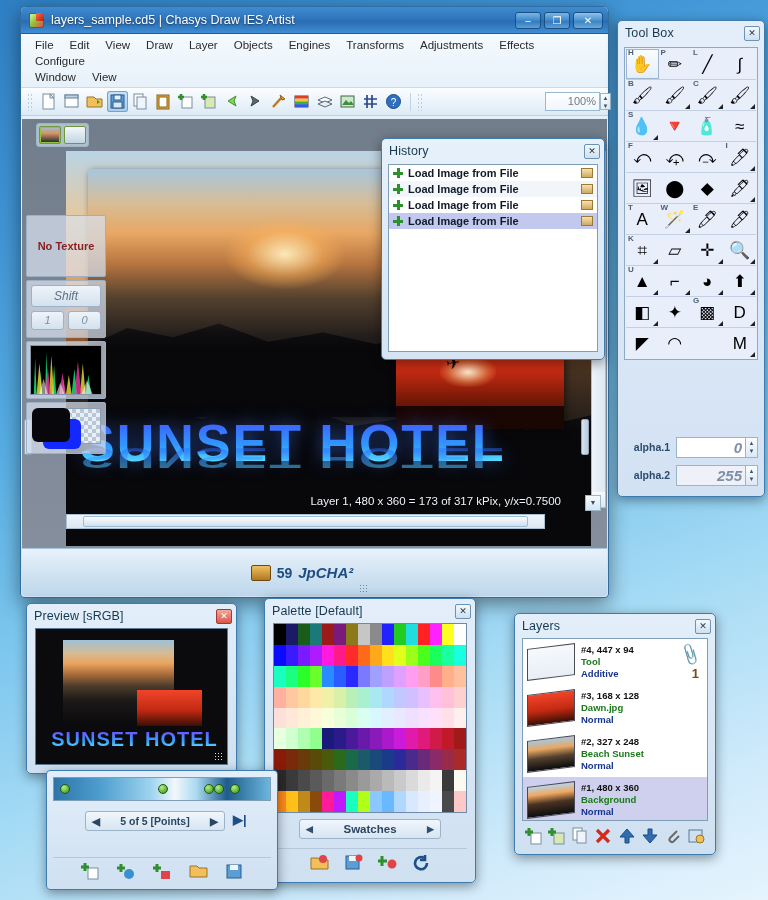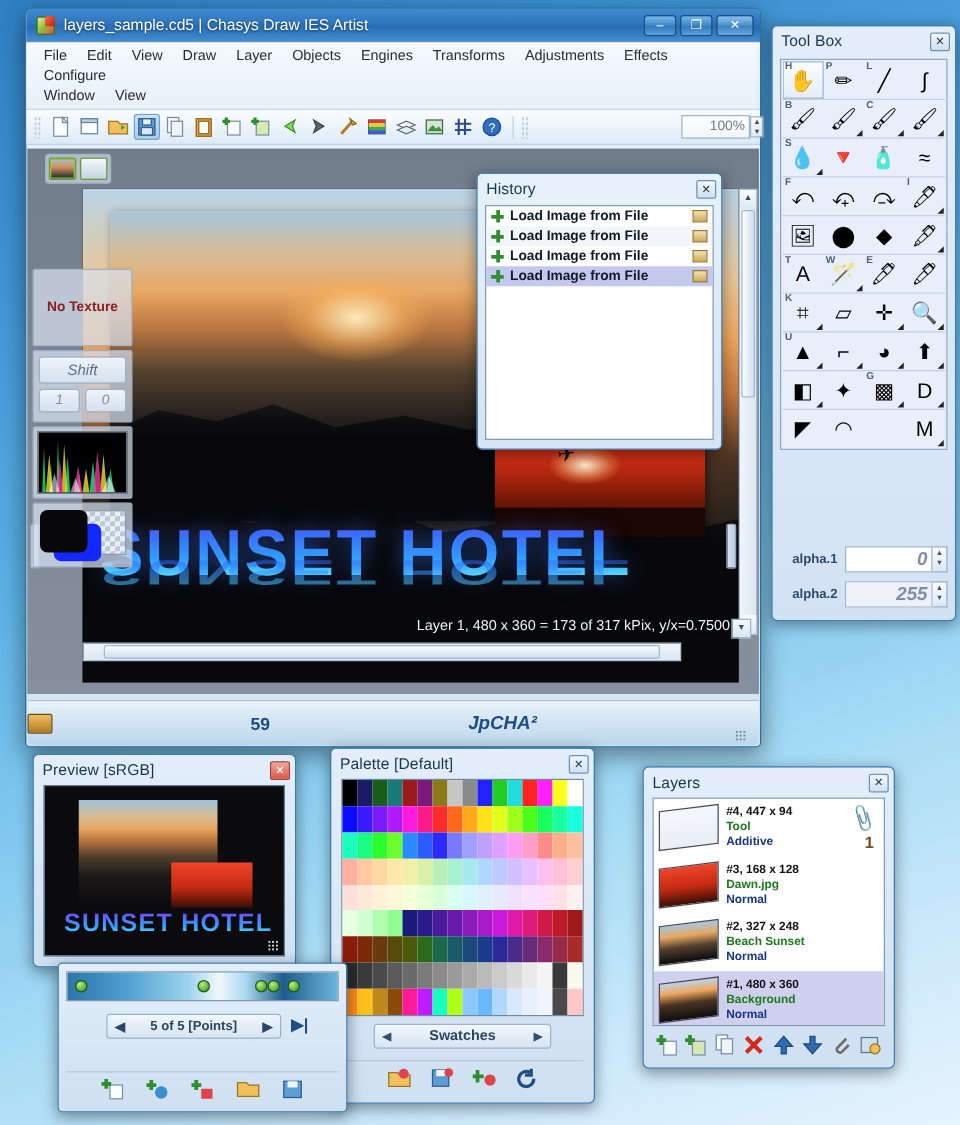--- a/index.html
+++ b/index.html
@@ -202,36 +202,36 @@
      background:linear-gradient(90deg,#fcfdfe,#cfe0ef);border:1px solid #9fbbd2;border-radius:2px;}
   .vscroll .arr{position:absolute;left:0;right:0;height:15px;font-size:7px;text-align:center;line-height:14px;color:#2c4a63;
      background:linear-gradient(180deg,#f7fbfe,#dbe8f3);}
   .hscroll {
     position:absolute; left:44px; right:62px; bottom:26px; height:15px;
     background: linear-gradient(180deg,#eef4fa,#dde8f2); border:1px solid #a9c0d4;
   }
   .hscroll .thumb{position:absolute;top:1px;bottom:1px;left:16px;right:16px;
      background:linear-gradient(180deg,#fcfdfe,#cfe0ef);border:1px solid #9fbbd2;border-radius:2px;}
   #status-overlay{
-    position:absolute; right:18px; bottom:46px;
+    position:absolute; right:41px; bottom:46px;
     font-size:11.5px; color:#eef3f8; text-shadow:0 1px 2px #000; padding:2px 5px;
   }
   #status-drop{
     position:absolute; right:6px; bottom:44px; width:16px;height:16px;
     background:linear-gradient(180deg,#f6fafd,#d6e5f1); border:1px solid #9db7cc;
     font-size:7px;text-align:center;line-height:14px;color:#33506b;
   }
 
   
   #statusbar{
-    position:absolute; left:1px; right:1px; bottom:1px; height:36px;
+    position:absolute; left:1px; right:1px; bottom:1px; height:48px;
     background: linear-gradient(180deg,#e9f2fa,#cfe2f2 55%,#bed7ec);
     border-top:1px solid #a8c4da;
     border-radius: 0 0 4px 4px;
-    display:flex; align-items:center; justify-content:space-between; padding-right:10px; gap:6px;
+    display:flex; align-items:center; justify-content:center; padding-right:10px; gap:6px;
   }
   #statusbar .sb-stats{font-size:14px;color:#1d4d82;font-weight:bold;}
   #statusbar .sb-brand{font-size:15px;color:#1d4d82;font-style:italic;font-weight:bold;}
   #statusbar .sb-ico{width:20px;height:16px;
      background:linear-gradient(180deg,#f0c060,#b07820);border:1px solid #6b4a12;border-radius:2px;}
   #statusbar .resize-grip{width:9px;height:9px;align-self:flex-end;margin-bottom:3px;
      background-image: radial-gradient(#6f8798 45%, transparent 46%); background-size:3px 3px;}
 
   
   #left-strip{
@@ -266,21 +266,21 @@
      background-image:linear-gradient(45deg,#b9c6d6 25%,transparent 25%,transparent 75%,#b9c6d6 75%),
                       linear-gradient(45deg,#b9c6d6 25%,#e9eff6 25%,#e9eff6 75%,#b9c6d6 75%);
      background-size:8px 8px; background-position:0 0,4px 4px; border:1px solid #8d9eb0;}
   #left-edge-handle{position:absolute;left:2px;top:300px;width:8px;height:36px;
      background:linear-gradient(90deg,#d8e4ef,#b9cadc);border:1px solid #91a6ba;border-radius:2px;}
   #right-edge-handle{position:absolute;right:18px;top:300px;width:8px;height:36px;
      background:linear-gradient(90deg,#d8e4ef,#b9cadc);border:1px solid #91a6ba;border-radius:2px;}
 
   
   #history-window{
-    left: 381px; top: 138px; width: 197px; height: 222px;
+    left: 381px; top: 138px; width: 224px; height: 222px;
     background: linear-gradient(180deg,#e7f1fb,#d4e4f3);
     border:1px solid #3d7cb0; border-radius:5px;
   }
   #history-list{
     position:absolute; left:6px; right:6px; top:25px; bottom:7px;
     background:#ffffff; border:1px solid #7f9db5; overflow:hidden;
   }
   .hist-row{
     height:16px; display:flex; align-items:center; gap:5px;
     padding:0 4px; font-size:11px; font-weight:bold; color:#101a28;

